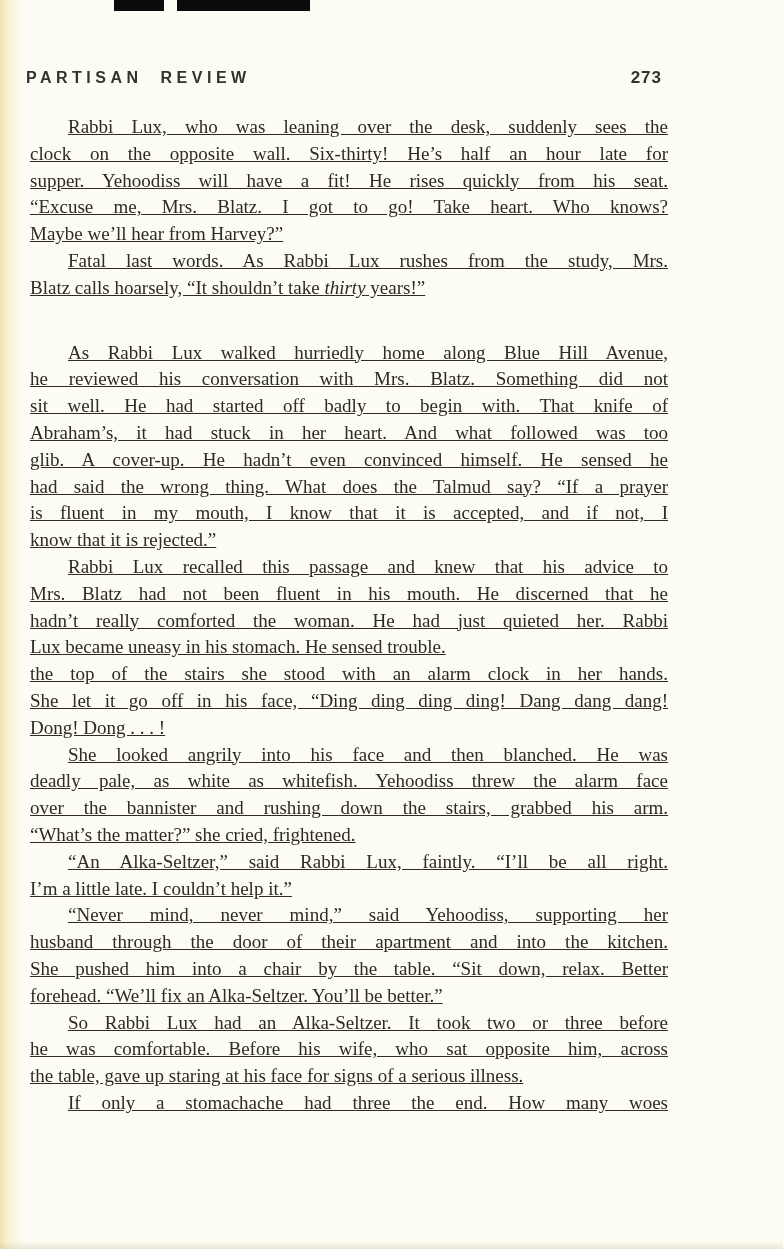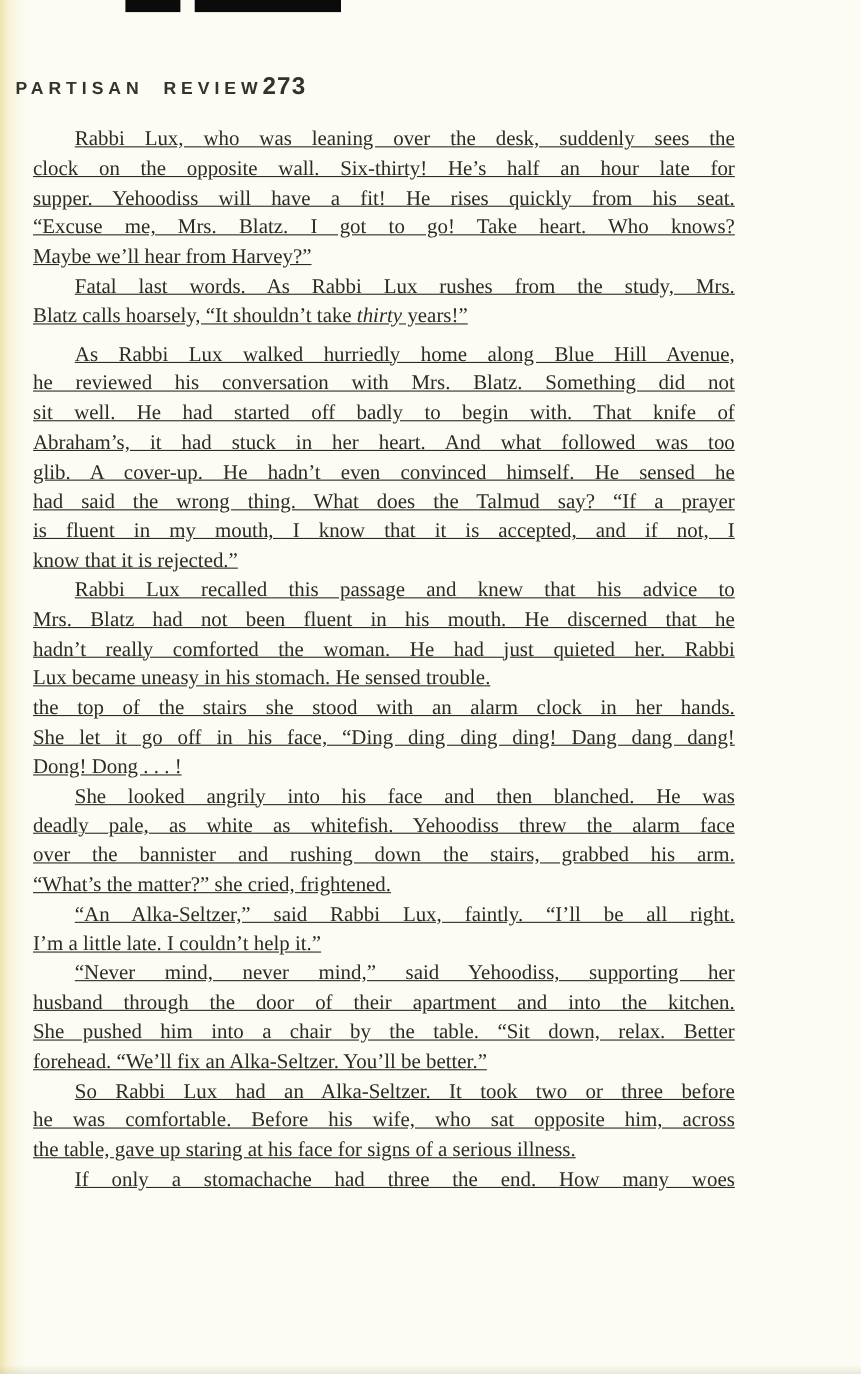--- a/index.html
+++ b/index.html
@@ -38,51 +38,52 @@
     pointer-events: none;
   }
   
   .scan-bar { position: absolute; top: 0; height: 11px; background: var(--bar); }
   .scan-bar.a { left: 114px; width: 50px; }
   .scan-bar.b { left: 177px; width: 133px; }
 
   .header {
     position: absolute;
     top: 69px;
-    left: 14px;
+    left: 26px;
     width: 636px;
     display: flex;
+    justify-content: space-between;
     align-items: baseline;
     font-family: "Liberation Sans", "DejaVu Sans", sans-serif;
     color: var(--header_ink);
   }
   .journal {
     font-size: 16px;
     font-weight: 700;
     letter-spacing: 4.5px;
     word-spacing: 9px;
     line-height: 18px;
   }
   .pagenum {
-    font-size: 22px;
+    font-size: 17px;
     font-weight: 700;
     letter-spacing: 1px;
     line-height: 18px;
   }
 
   .body {
     position: absolute;
     top: 114px;
     left: 30px;
     width: 638px;
     font-size: 19px;
     line-height: 26.8px;
   }
   .para { margin: 0; }
-  .para.gap { margin-top: 8px; }
+  .para.gap { margin-top: 38px; }
   .line {
     text-align: justify;
     text-align-last: justify;
     white-space: normal;
     text-decoration: underline;
   }
   .line.indent { text-indent: 38px; }
   .line.last { text-align-last: left; }
   .line em { font-style: italic; }
 </style>

